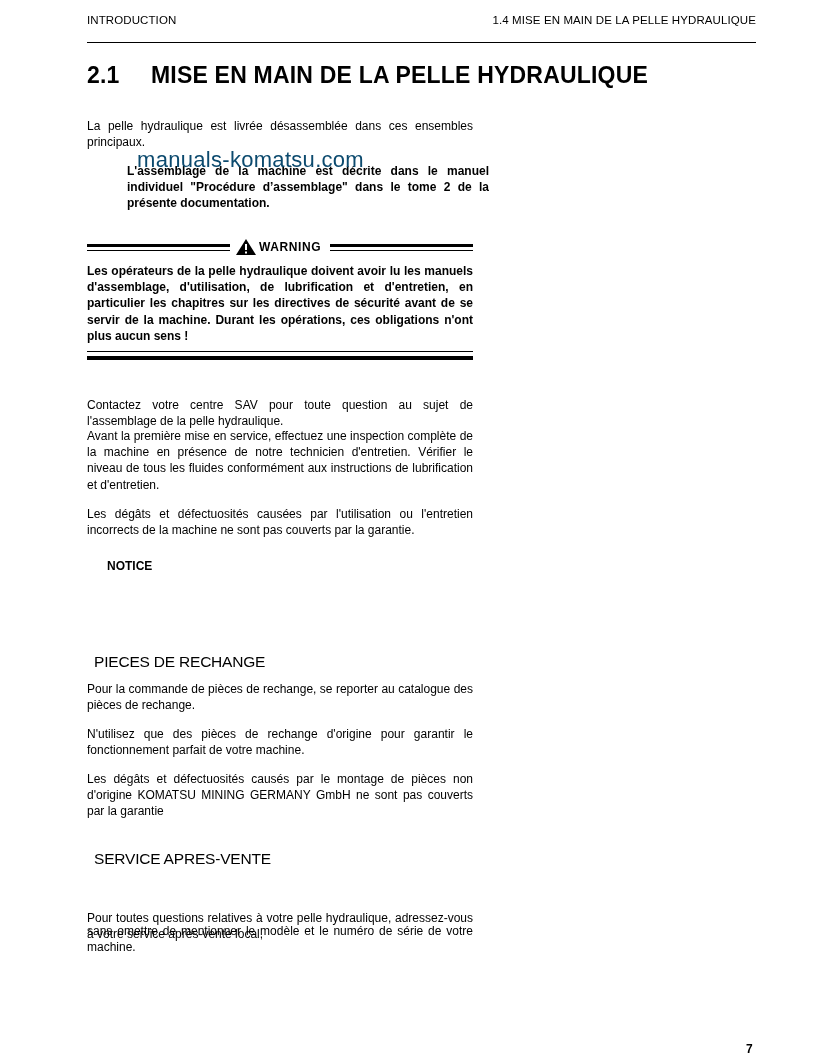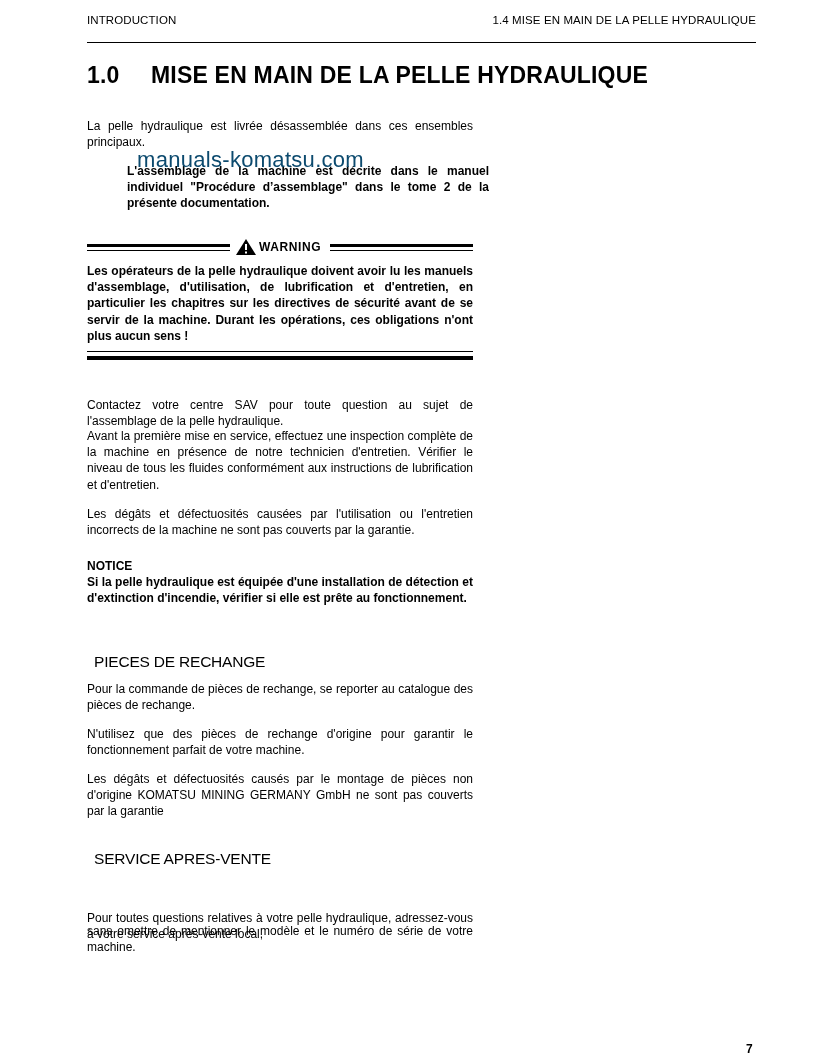--- a/index.html
+++ b/index.html
@@ -33,21 +33,21 @@
     .page-number { left: 746px; top: 1042px; font-size: 12px; font-weight: bold; }
   </style>
 </head>
 <body>
 
 <div class="abs running-left">INTRODUCTION</div>
 <div class="abs running-right">1.4 MISE EN MAIN DE LA PELLE HYDRAULIQUE</div>
 <div class="abs header-rule"></div>
 
 <div class="abs page-title">
-  <span class="num">1.0</span><span>MISE EN MAIN DE LA PELLE HYDRAULIQUE</span>
+  <span class="num">2.1</span><span>MISE EN MAIN DE LA PELLE HYDRAULIQUE</span>
 </div>
 
 <div class="abs col" style="top:118px;">
   <p>La pelle hydraulique est livrée désassemblée dans ces ensembles principaux.</p>
 </div>
 <div class="abs indent" style="top:163px;margin-left:16px;">
   <p class="bold">L'assemblage de la machine est décrite dans le manuel individuel "Procédure d’assemblage" dans le tome 2 de la présente documentation.</p>
 </div>
 <div class="abs watermark">manuals-komatsu.com</div>
 
@@ -74,23 +74,22 @@
 <div class="abs col" style="top:383px;margin-top:14px;">
   <p>Contactez votre centre SAV pour toute question au sujet de l'assemblage de la pelle hydraulique.</p>
 </div>
 <div class="abs col" style="top:428px;">
   <p>Avant la première mise en service, effectuez une inspection complète de la machine en présence de notre technicien d'entretien. Vérifier le niveau de tous les fluides conformément aux instructions de lubrification et d'entretien.</p>
 </div>
 <div class="abs col" style="top:506px;">
   <p>Les dégâts et défectuosités causées par l'utilisation ou l'entretien incorrects de la machine ne sont pas couverts par la garantie.</p>
 </div>
 
-<div class="abs col" style="top:558px;">
+<div class="abs col" style="top:558px;margin-left:20px;">
   <div class="notice-label">NOTICE</div>
-  <p class="bold">Si la pelle hydraulique est équipée d'une installation de détection et d'extinction d'incendie, vérifier si elle est prête au fonctionnement.</p>
 </div>
 
 <div class="abs col" style="top:646px;">
   <h2>PIECES DE RECHANGE</h2>
 </div>
 <div class="abs col" style="top:681px;">
   <p>Pour la commande de pièces de rechange, se reporter au catalogue des pièces de rechange.</p>
 </div>
 <div class="abs col" style="top:726px;">
   <p>N'utilisez que des pièces de rechange d'origine pour garantir le fonctionnement parfait de votre machine.</p>

